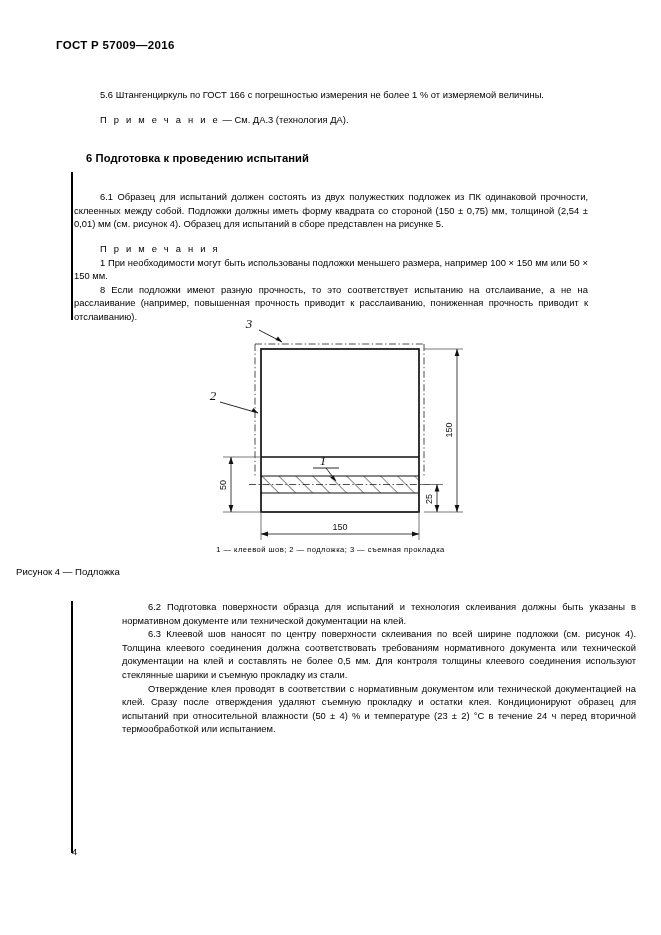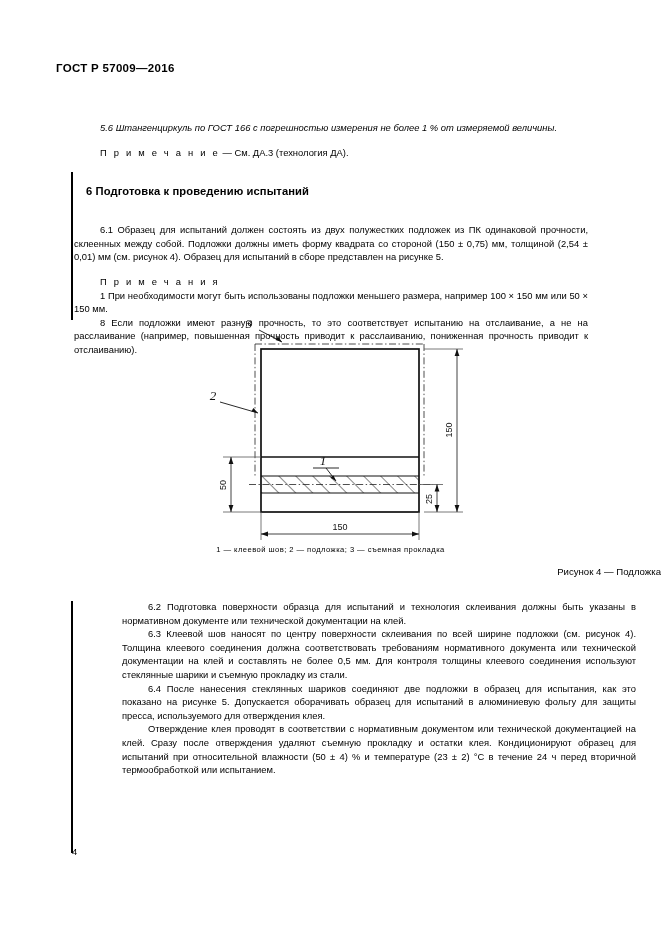--- a/index.html
+++ b/index.html
@@ -18,21 +18,21 @@
 
   .page {
     position: absolute;
     inset: 0;
     background: #ffffff;
   }
 
   
   .doc-header {
     position: absolute;
-    top: 62px;
+    top: 39px;
     left: 56px;
     font-size: 11.5px;
     font-weight: bold;
     letter-spacing: 0.3px;
     white-space: nowrap;
   }
 
   
   .content {
     position: absolute;
@@ -44,22 +44,20 @@
   p.para {
     margin: 0;
     font-size: 9.4px;
     line-height: 13.6px;
     text-align: justify;
     text-indent: 26px;
     hyphens: manual;
   }
 
   p.italic {
-    font-style: italic;
-    margin-top: 33px;
   }
 
   .spaced {
     letter-spacing: 2.2px;
   }
 
   h2.section-title {
     margin: 12px;
     font-size: 11.2px;
     font-weight: bold;
@@ -87,23 +85,24 @@
     display: block;
     margin: 0 auto;
   }
   .fig-legend {
     text-align: center;
     font-size: 7.6px;
     letter-spacing: 0.45px;
     margin-top: 2px;
   }
   .fig-caption {
-    text-align: right;
+    text-align: left;
     font-size: 9.6px;
     margin-top: 12px;
+    padding-left: 16px;
   }
 
   
   .content-lower {
     position: absolute;
     top: 600px;
     left: 74px;
     width: 514px;
     padding-left: 48px;
   }
@@ -250,19 +249,18 @@
       <text class="dim-text" x="169" y="212" text-anchor="middle">150</text>
     </svg>
 
     <div class="fig-legend">1 — клеевой шов; 2 — подложка; 3 — съемная прокладка</div>
     <div class="fig-caption">Рисунок 4 — Подложка</div>
   </div>
 
   <div class="content-lower">
     <p class="para">6.2 Подготовка поверхности образца для испытаний и технология склеивания должны быть указаны в нормативном документе или технической документации на клей.</p>
     <p class="para">6.3 Клеевой шов наносят по центру поверхности склеивания по всей ширине подложки (см. рисунок 4). Толщина клеевого соединения должна соответствовать требованиям нормативного документа или технической документации на клей и составлять не более 0,5 мм. Для контроля толщины клеевого соединения используют стеклянные шарики и съемную прокладку из стали.</p>
-    <p class="para">6.4 После нанесения стеклянных шариков соединяют две подложки в образец для испытания, как это показано на рисунке 5. Допускается оборачивать образец для испытаний в алюминиевую фольгу для защиты пресса, используемого для отверждения клея.</p>
     <p class="para">Отверждение клея проводят в соответствии с нормативным документом или технической документацией на клей. Сразу после отверждения удаляют съемную прокладку и остатки клея. Кондиционируют образец для испытаний при относительной влажности (50 ± 4) % и температуре (23 ± 2) °С в течение 24 ч перед вторичной термообработкой или испытанием.</p>
   </div>
 
   <div class="page-number">4</div>
 
 </div>
 
 </body></html>

